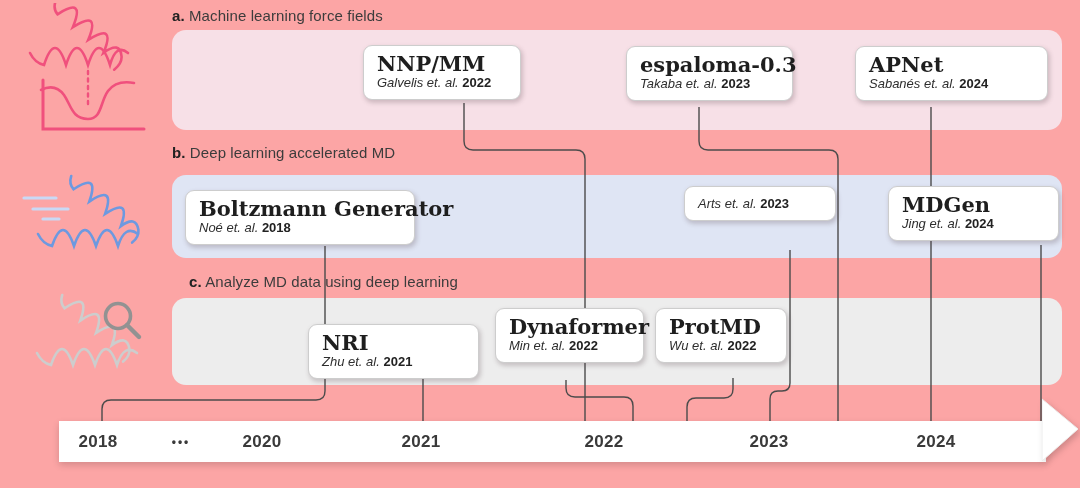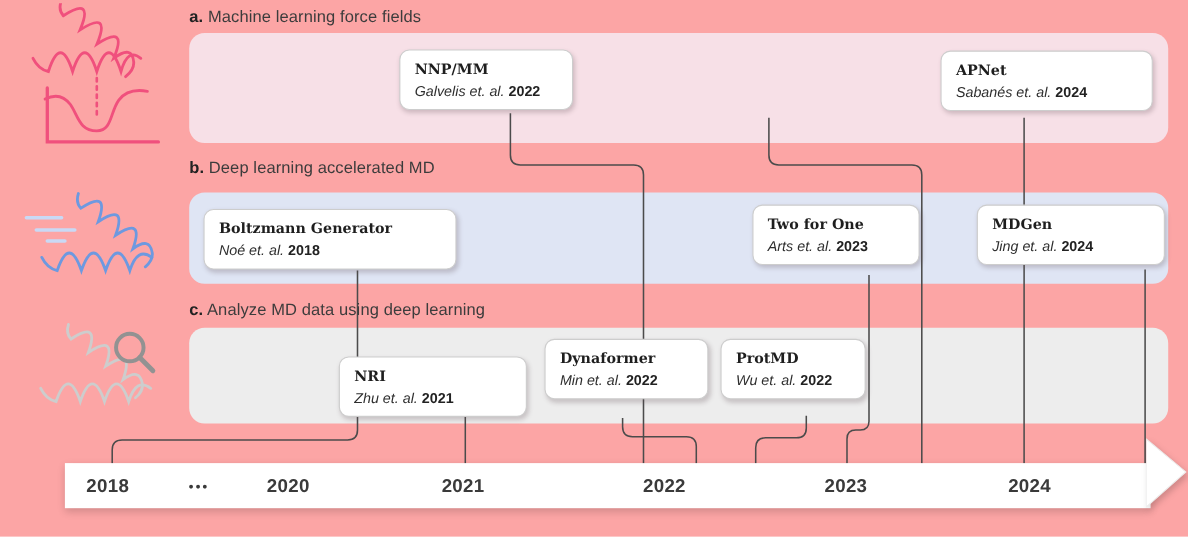--- a/index.html
+++ b/index.html
@@ -6,30 +6,30 @@
   .stage{position:relative;width:1080px;height:488px;background:#fca5a5;overflow:hidden;
          font-family:"Liberation Sans",sans-serif;}
   
   .band{position:absolute;left:172px;width:890px;border-radius:14px;z-index:1;}
   .band-a{top:30px;height:100px;background:#f7e0e7;}
   .band-b{top:175px;height:83px;background:#dfe5f4;}
   .band-c{top:298px;height:87px;background:#ededed;}
   
   .sec-label{position:absolute;left:172px;z-index:6;font-size:15px;color:#3c3c3c;letter-spacing:.1px;}
   .sec-label b{color:#222;}
-  .lab-a{top:7px;} .lab-b{top:144px;} .lab-c{top:273px;}
+  .lab-a{top:7px;} .lab-b{top:144px;} .lab-c{top:273px;margin-left:17px;}
   
   .wires{position:absolute;left:0;top:0;z-index:3;}
   .wires path{fill:none;stroke:#4b4b4b;stroke-width:1.4;}
   
   .card{position:absolute;z-index:5;box-sizing:border-box;background:#ffffff;
         border:1px solid #cdcdcd;border-radius:9px;padding:8px 12px 8px 13px;
         box-shadow:1.5px 2.5px 4px rgba(90,70,80,.25);}
   .card .ttl{display:block;font-family:"DejaVu Serif","Liberation Serif",serif;
-             font-weight:bold;font-size:13px;line-height:20px;color:#1e1e1e;white-space:nowrap;}
+             font-weight:bold;font-size:21px;line-height:20px;color:#1e1e1e;white-space:nowrap;}
   .card .auth-line{display:block;font-size:13px;line-height:17px;color:#2e2e2e;white-space:nowrap;}
   .card .auth{font-style:italic;}
   .card .yr{font-weight:bold;color:#222;}
   .c-nnpmm{left:363px;top:45px;width:158px;}
   .c-espaloma{left:626px;top:46px;width:167px;}
   .c-apnet{left:855px;top:46px;width:193px;}
   .c-boltzmann{left:185px;top:190px;width:230px;}
   .c-twoforone{left:684px;top:186px;width:152px;}
   .c-mdgen{left:888px;top:186px;width:171px;}
   .c-nri{left:308px;top:324px;width:171px;}
@@ -82,30 +82,33 @@
 
     <path d="M931 107 V423"></path>
 
     <path d="M1041 245 V423"></path>
   </svg>
 
   <div class="card c-nnpmm">
     <span class="ttl">NNP/MM</span>
     <span class="auth-line"><span class="auth">Galvelis et. al.</span> <span class="yr">2022</span></span>
   </div>
+  <div class="card c-espaloma">
+    <span class="ttl">espaloma-0.3</span>
+    <span class="auth-line"><span class="auth">Takaba et. al.</span> <span class="yr">2023</span></span>
+  </div>
   <div class="card c-apnet">
     <span class="ttl">APNet</span>
     <span class="auth-line"><span class="auth">Sabanés et. al.</span> <span class="yr">2024</span></span>
   </div>
   <div class="card c-boltzmann">
     <span class="ttl">Boltzmann Generator</span>
     <span class="auth-line"><span class="auth">Noé et. al.</span> <span class="yr">2018</span></span>
   </div>
   <div class="card c-twoforone">
-    <span class="ttl">Two for One</span>
     <span class="auth-line"><span class="auth">Arts et. al.</span> <span class="yr">2023</span></span>
   </div>
   <div class="card c-mdgen">
     <span class="ttl">MDGen</span>
     <span class="auth-line"><span class="auth">Jing et. al.</span> <span class="yr">2024</span></span>
   </div>
   <div class="card c-nri">
     <span class="ttl">NRI</span>
     <span class="auth-line"><span class="auth">Zhu et. al.</span> <span class="yr">2021</span></span>
   </div>

